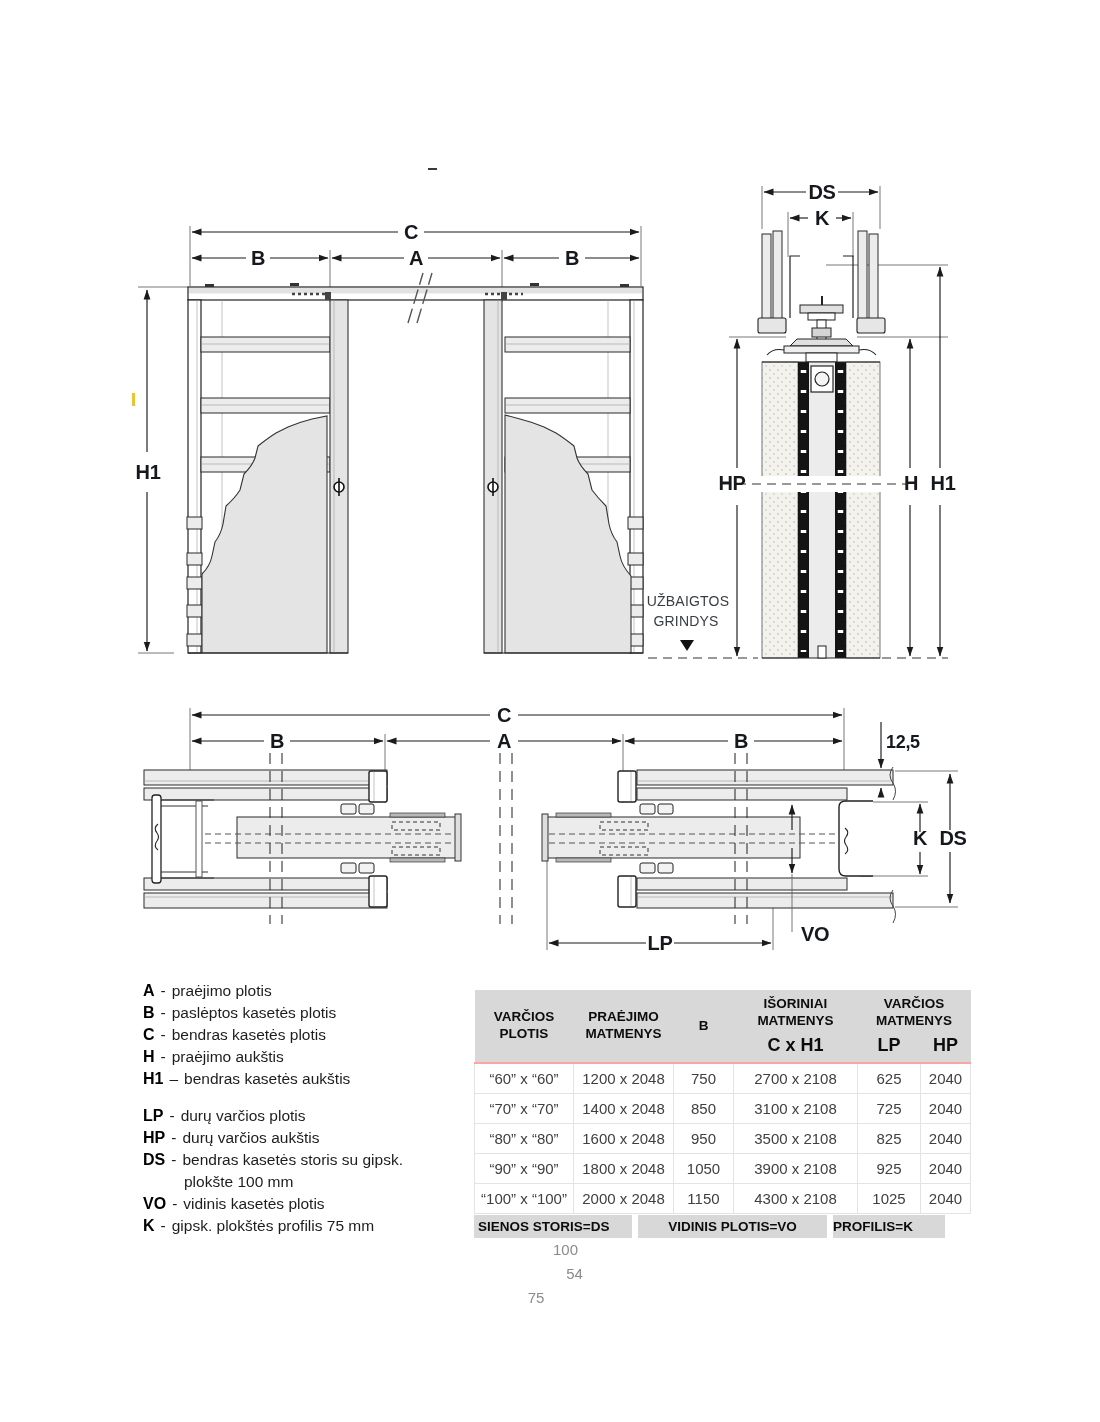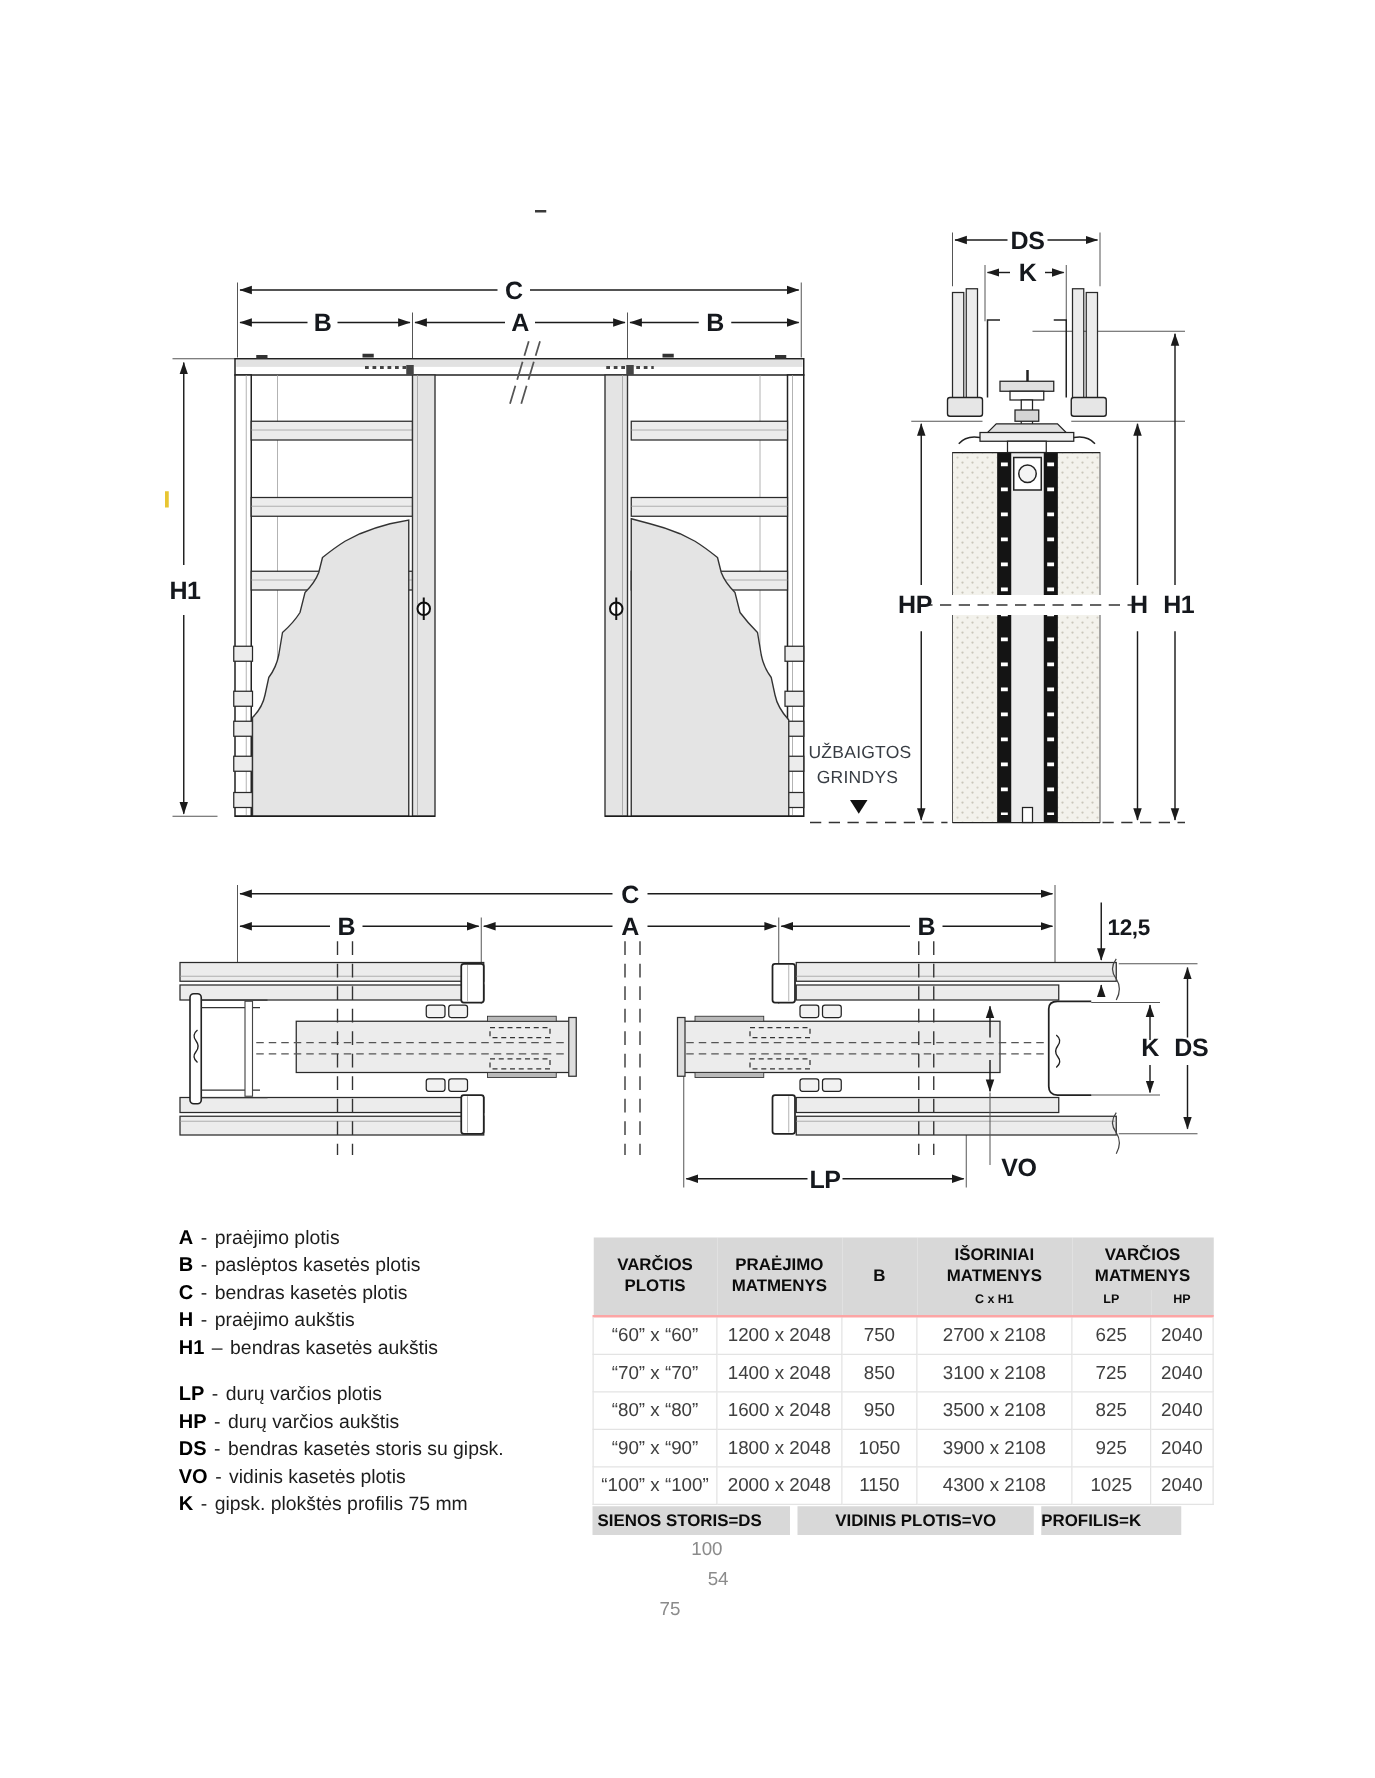--- a/index.html
+++ b/index.html
@@ -26,21 +26,21 @@
   .legend .li b{font-size:16px;color:#000;}
   .legend .sep{margin:0 6px;}
   .legend .li2{font-size:15.5px;line-height:22px;padding-left:41px;}
   .legend .g2{margin-top:15px;}
   
   .tblwrap{position:absolute;left:474px;top:990px;width:496px;}
   table.dims{border-collapse:collapse;table-layout:fixed;width:496px;}
   table.dims th{background:#d8d8d8;border:0;font-weight:bold;font-size:13.5px;color:#0c0c0c;
                 padding:2px 2px;line-height:1.25;vertical-align:middle;}
   table.dims th.top{vertical-align:middle;padding-top:6px;}
-  table.dims th.sub{padding-bottom:6px;font-size:10px;}
+  table.dims th.sub{padding-bottom:6px;font-size:18px;}
   table.dims thead{border-bottom:2px solid #fca5a5;}
   table.dims td{border:1px solid #e3e3e3;height:29px;text-align:center;font-size:15px;
                 color:#404040;background:#fff;padding:0 2px;white-space:nowrap;}
   .tfoot{display:flex;margin-top:1px;}
   .fsec{background:#d8d8d8;height:23px;line-height:23px;font-weight:bold;font-size:13.5px;
         color:#0c0c0c;white-space:nowrap;}
   .fsec.a{width:158px;text-align:left;padding-left:4px;box-sizing:border-box;}
   .fsec.b{width:189px;margin-left:6px;text-align:center;}
   .fsec.c{width:112px;margin-left:6px;text-align:left;}
   .fvals{display:flex;flex-direction:column;}
@@ -397,20 +397,21 @@
       <div class="li"><b>A</b><span class="sep">-</span><span>praėjimo plotis</span></div>
       <div class="li"><b>B</b><span class="sep">-</span><span>paslėptos kasetės plotis</span></div>
       <div class="li"><b>C</b><span class="sep">-</span><span>bendras kasetės plotis</span></div>
       <div class="li"><b>H</b><span class="sep">-</span><span>praėjimo aukštis</span></div>
       <div class="li"><b>H1</b><span class="sep">–</span><span>bendras kasetės aukštis</span></div>
     </div>
     <div class="lgroup g2">
       <div class="li"><b>LP</b><span class="sep">-</span><span>durų varčios plotis</span></div>
       <div class="li"><b>HP</b><span class="sep">-</span><span>durų varčios aukštis</span></div>
       <div class="li"><b>DS</b><span class="sep">-</span><span>bendras kasetės storis su gipsk.</span></div>
+      <div class="li2">plokšte 100 mm</div>
       <div class="li"><b>VO</b><span class="sep">-</span><span>vidinis kasetės plotis</span></div>
       <div class="li"><b>K</b><span class="sep">-</span><span>gipsk. plokštės profilis 75 mm</span></div>
     </div>
   </div>
 
   <div class="tblwrap">
     <table class="dims">
       <colgroup>
         <col style="width:99px">
           <col style="width:100px">

